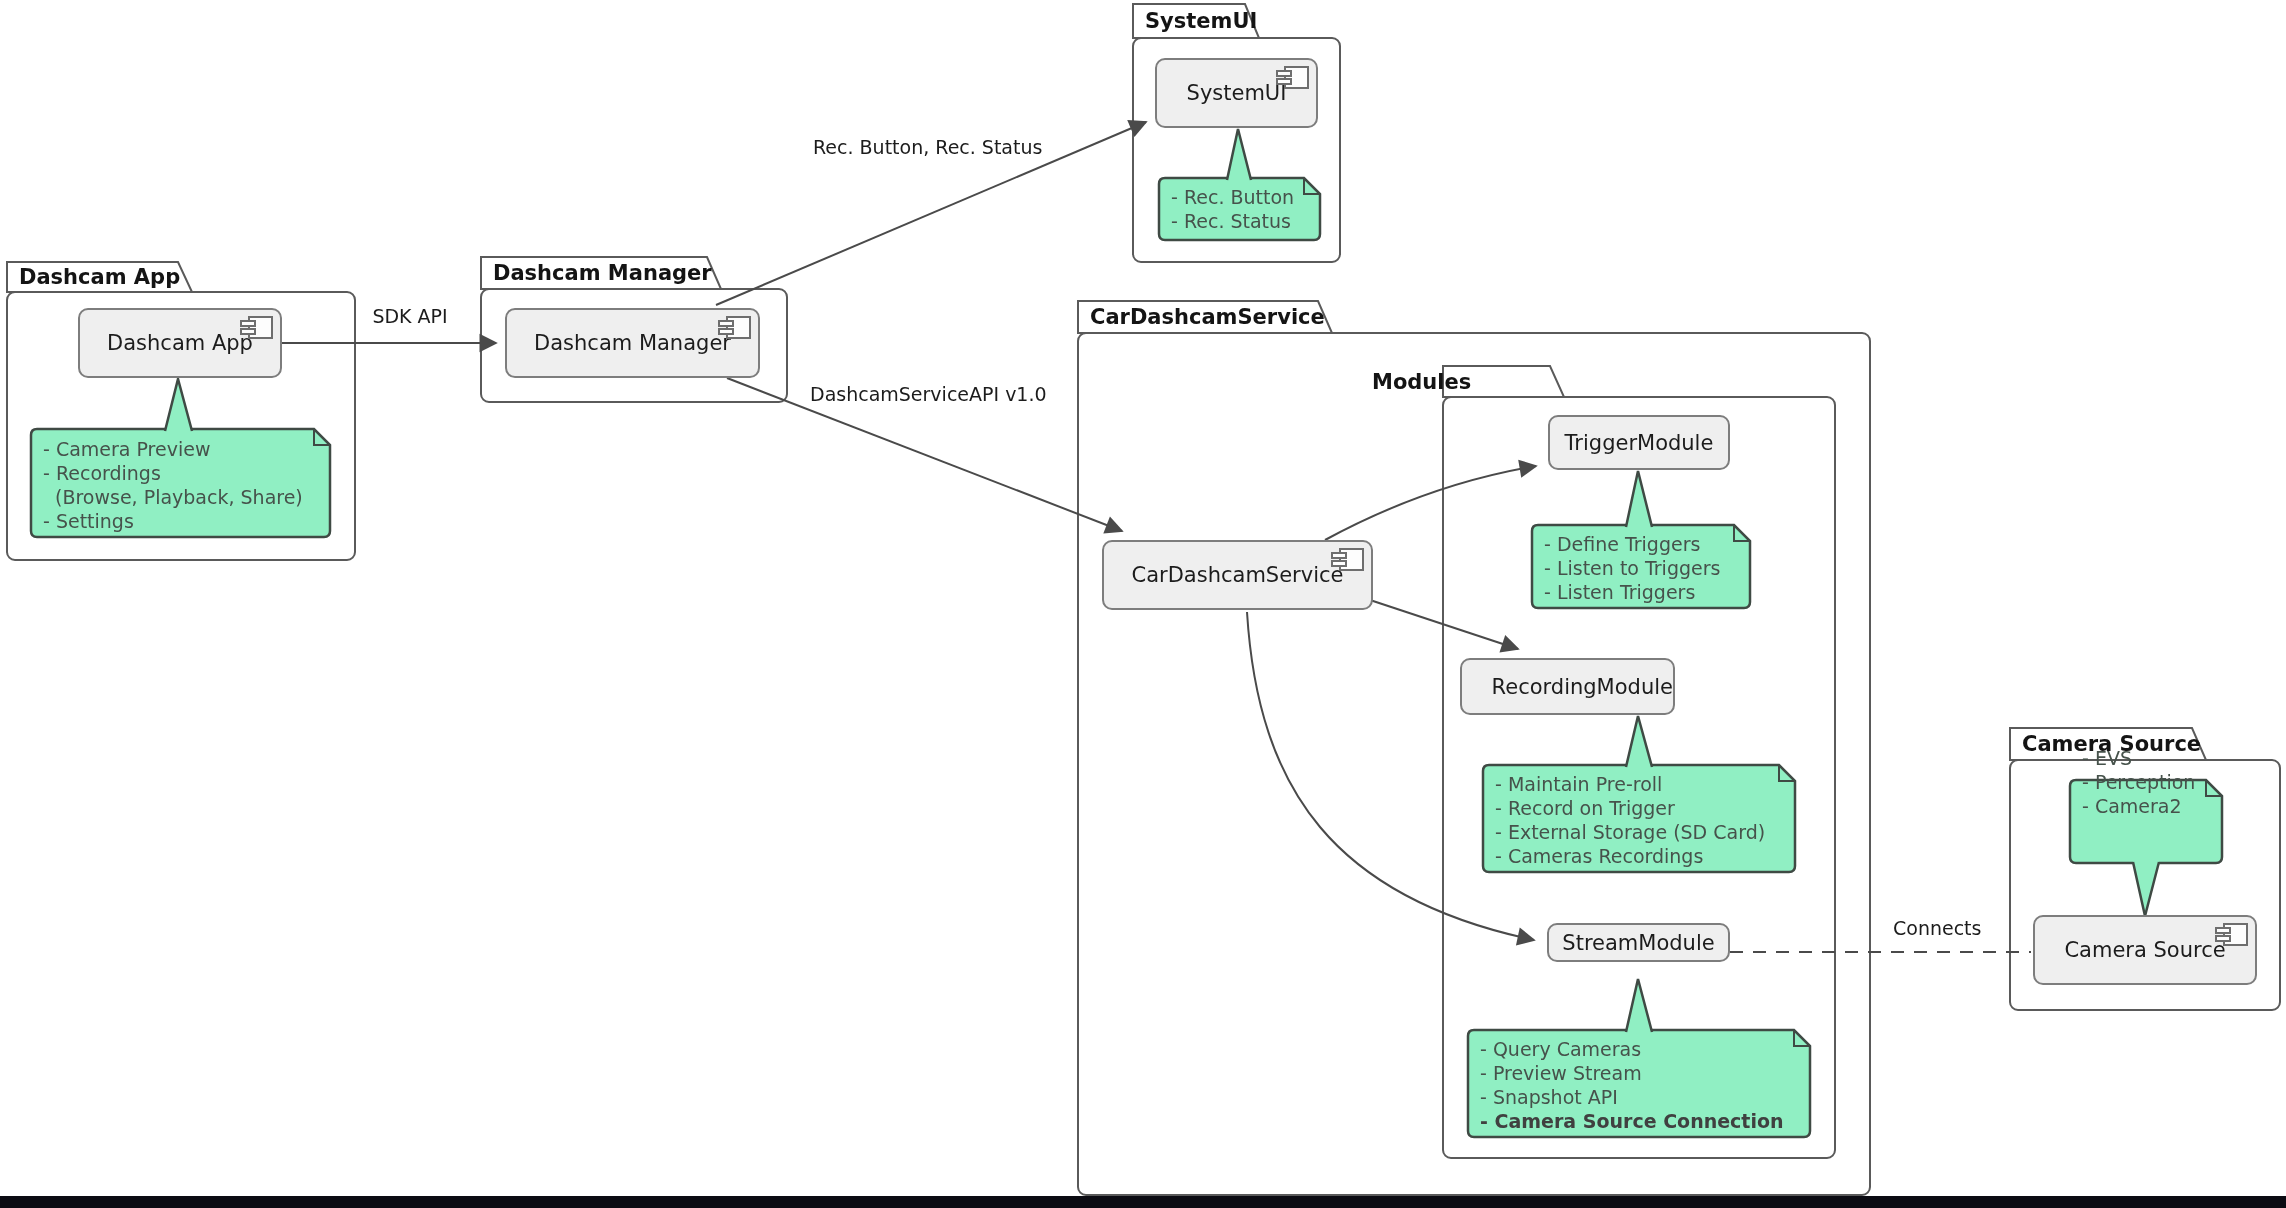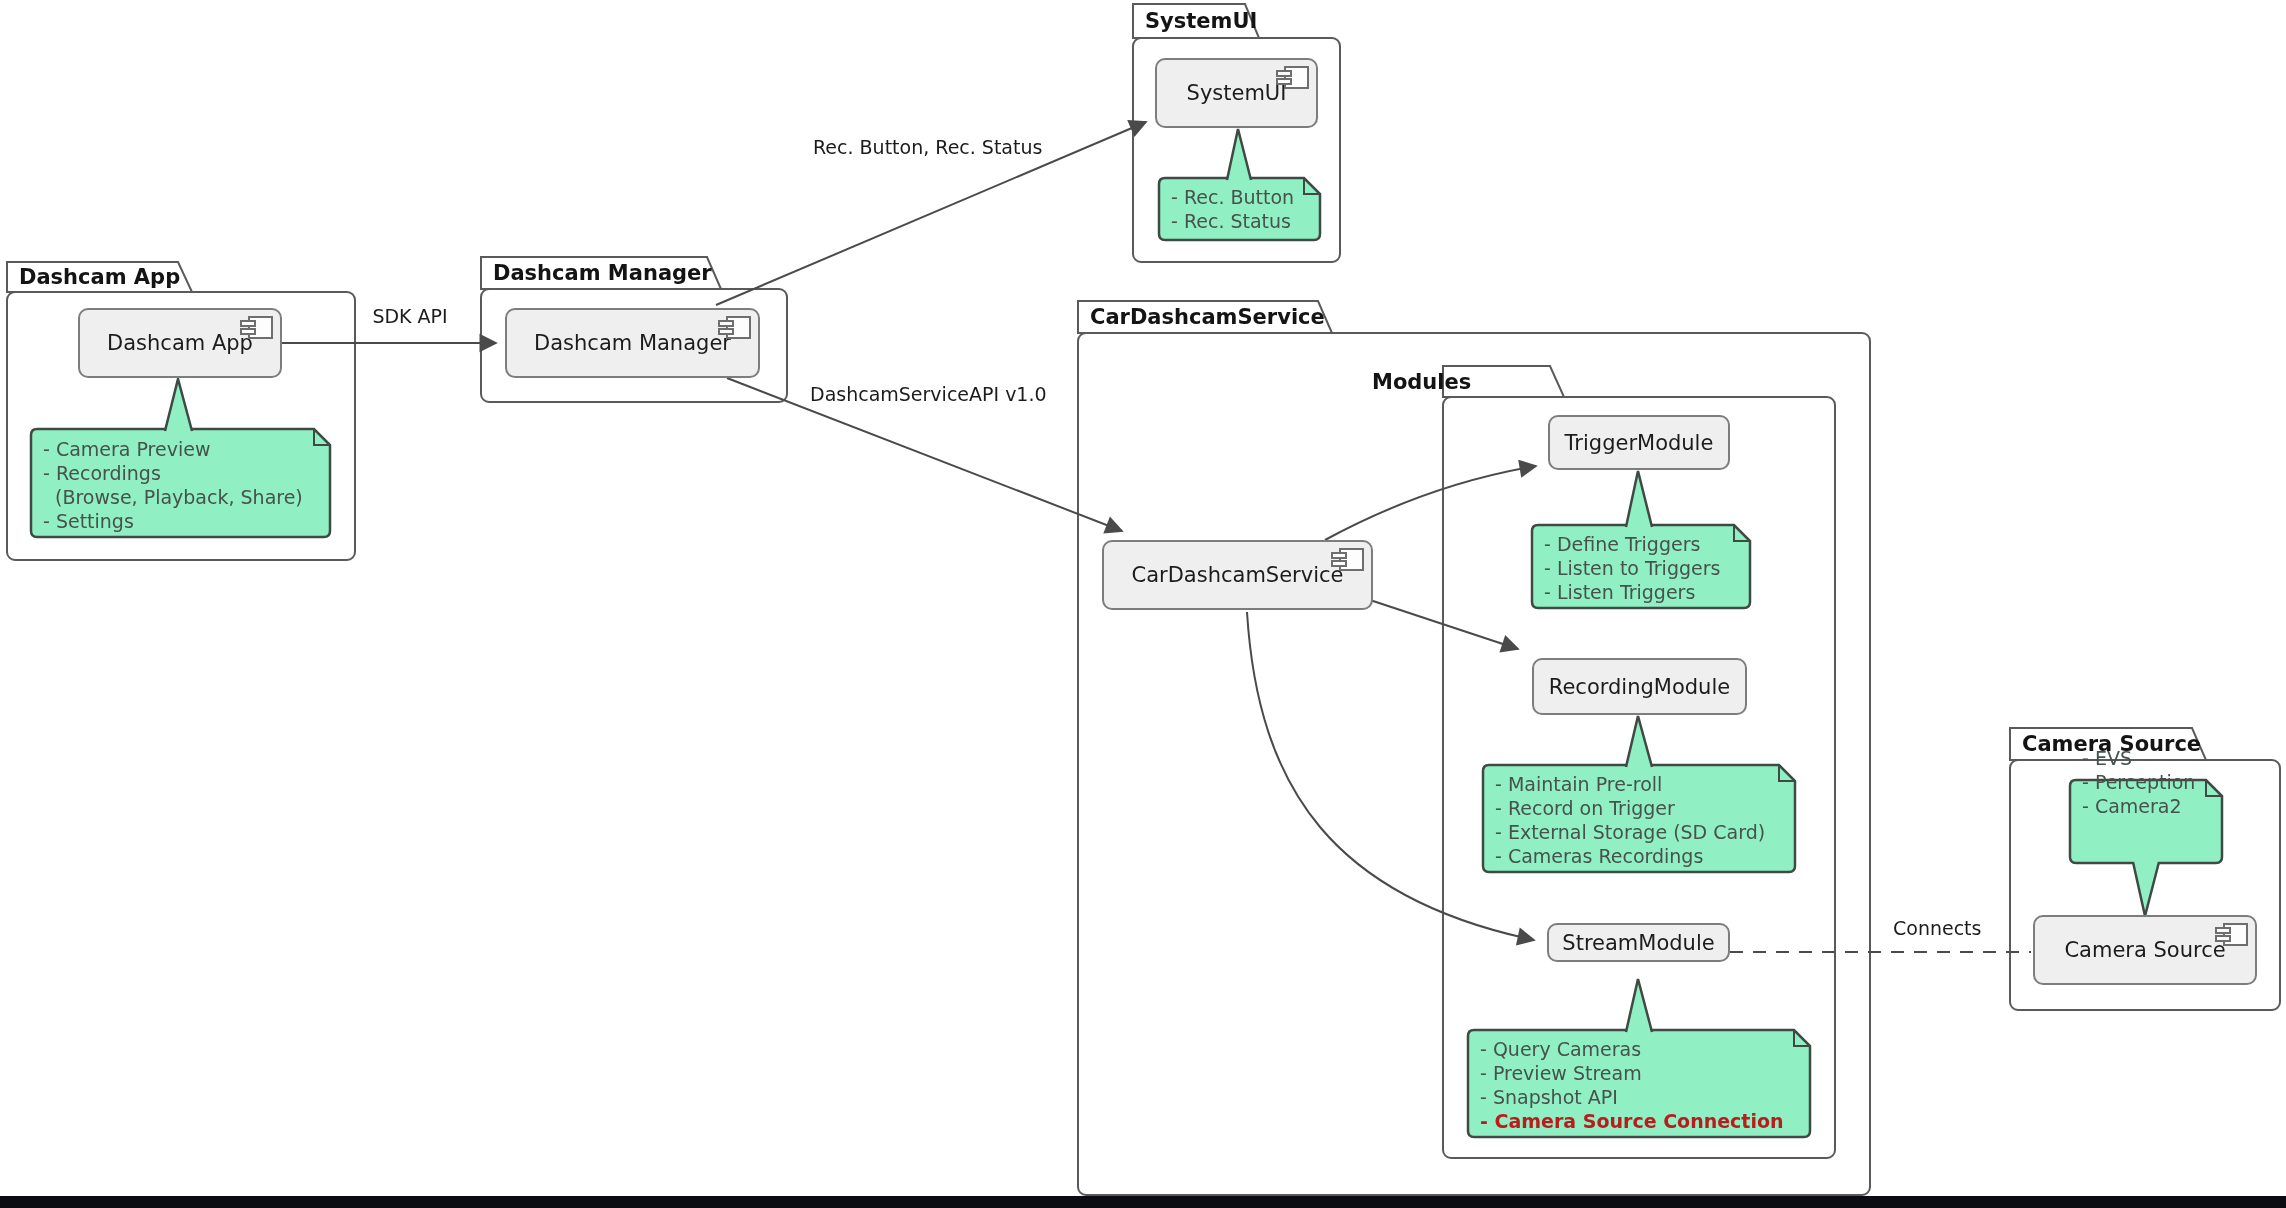--- a/index.html
+++ b/index.html
@@ -42,21 +42,21 @@
     right: 6px;
   }
   .note-text {
     position: absolute;
     font-size: 19px;
     line-height: 24px;
     color: #46524b;
     white-space: nowrap;
   }
   .note-line.indent { padding-left: 12px; }
-  .note-line.bold { font-weight: bold; color: #b91c1c; }
+  .note-line.bold { font-weight: bold; color: #404040; }
   .edge-label {
     position: absolute;
     font-size: 19px;
     color: #1c1c1c;
     white-space: nowrap;
   }
   .edge-label.centered { text-align: center; }
   #footer-bar {
     position: absolute;
     left: 0;
@@ -207,21 +207,21 @@
           <rect x="3" y="14" width="14" height="5" fill="#fdfdfd" stroke="#6e6e6e" stroke-width="2"></rect>
         </svg>
     </span>
     <span>CarDashcamService</span>
   </div>
 
   <div class="component" style="left:1548px; top:415px; width:182px; height:55px;">
     <span>TriggerModule</span>
   </div>
 
-  <div class="component" style="left:1532px; top:658px; width:215px; height:57px;">
+  <div class="component" style="left:1460px; top:658px; width:215px; height:57px;justify-content:flex-end;">
     <span>RecordingModule</span>
   </div>
 
   <div class="component" style="left:1547px; top:923px; width:183px; height:39px;">
     <span>StreamModule</span>
   </div>
 
   <div class="component" style="left:2033px; top:915px; width:224px; height:70px;">
     <span class="comp-icon">
       <svg width="36" height="26" viewBox="0 0 36 26">

